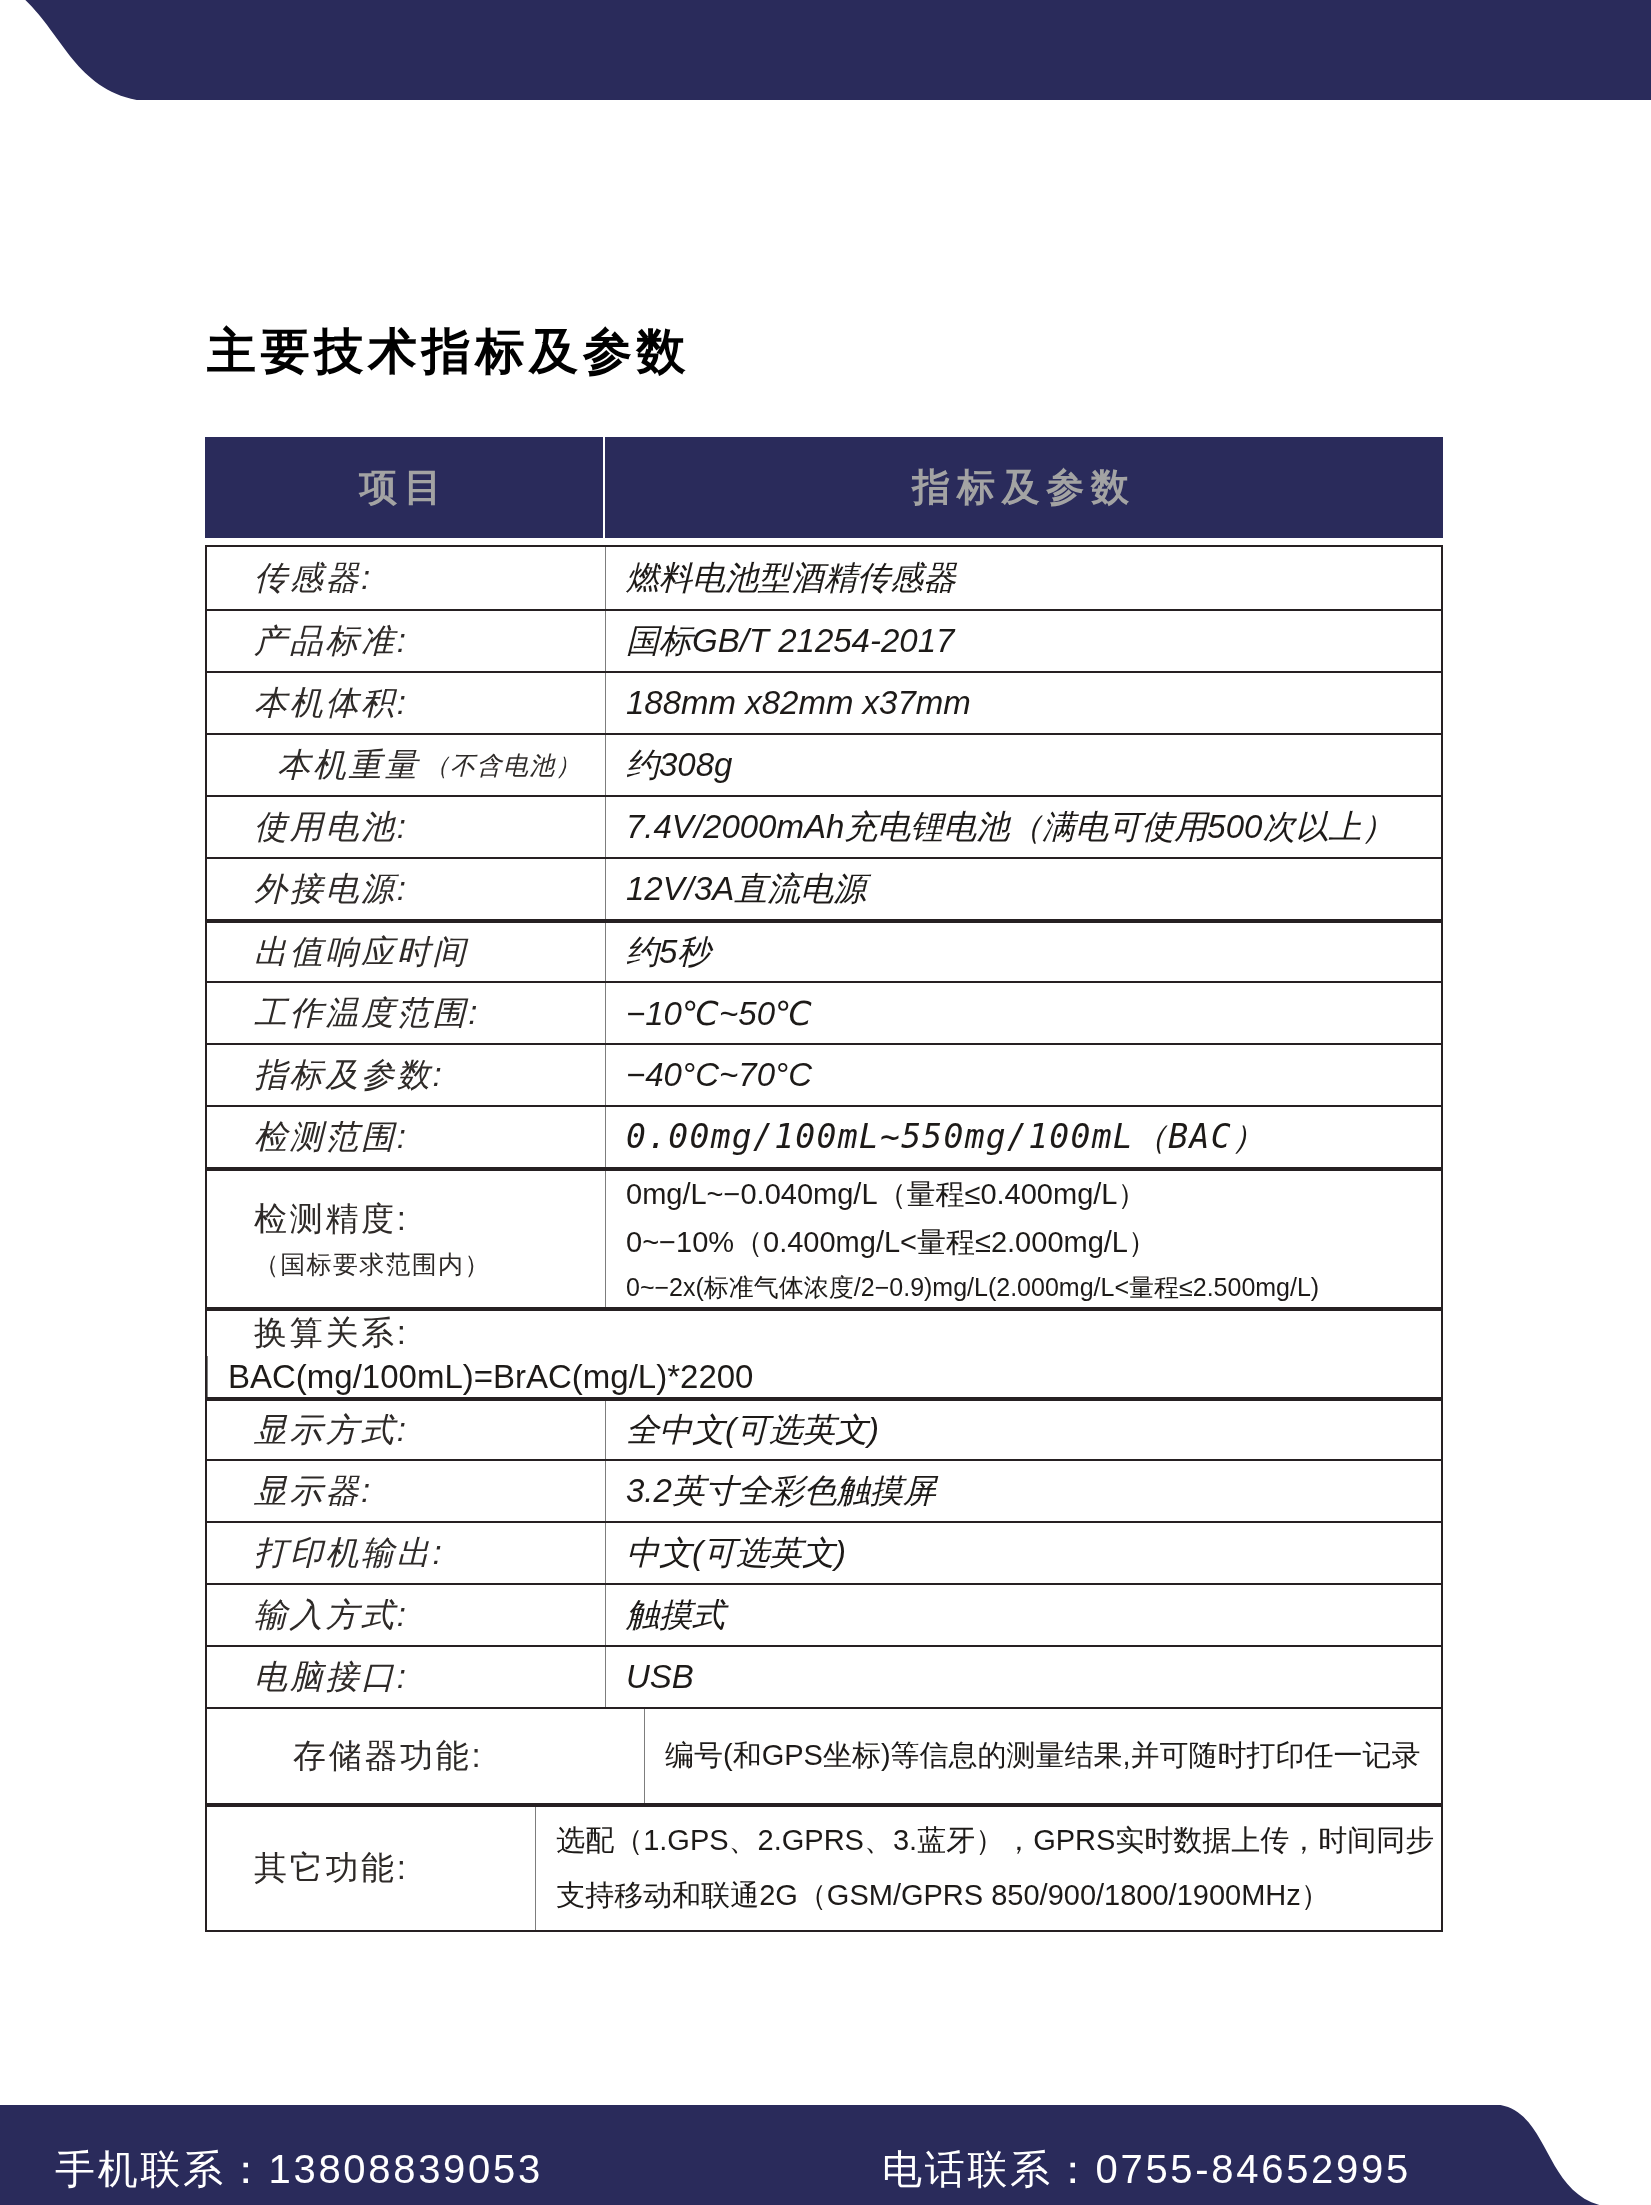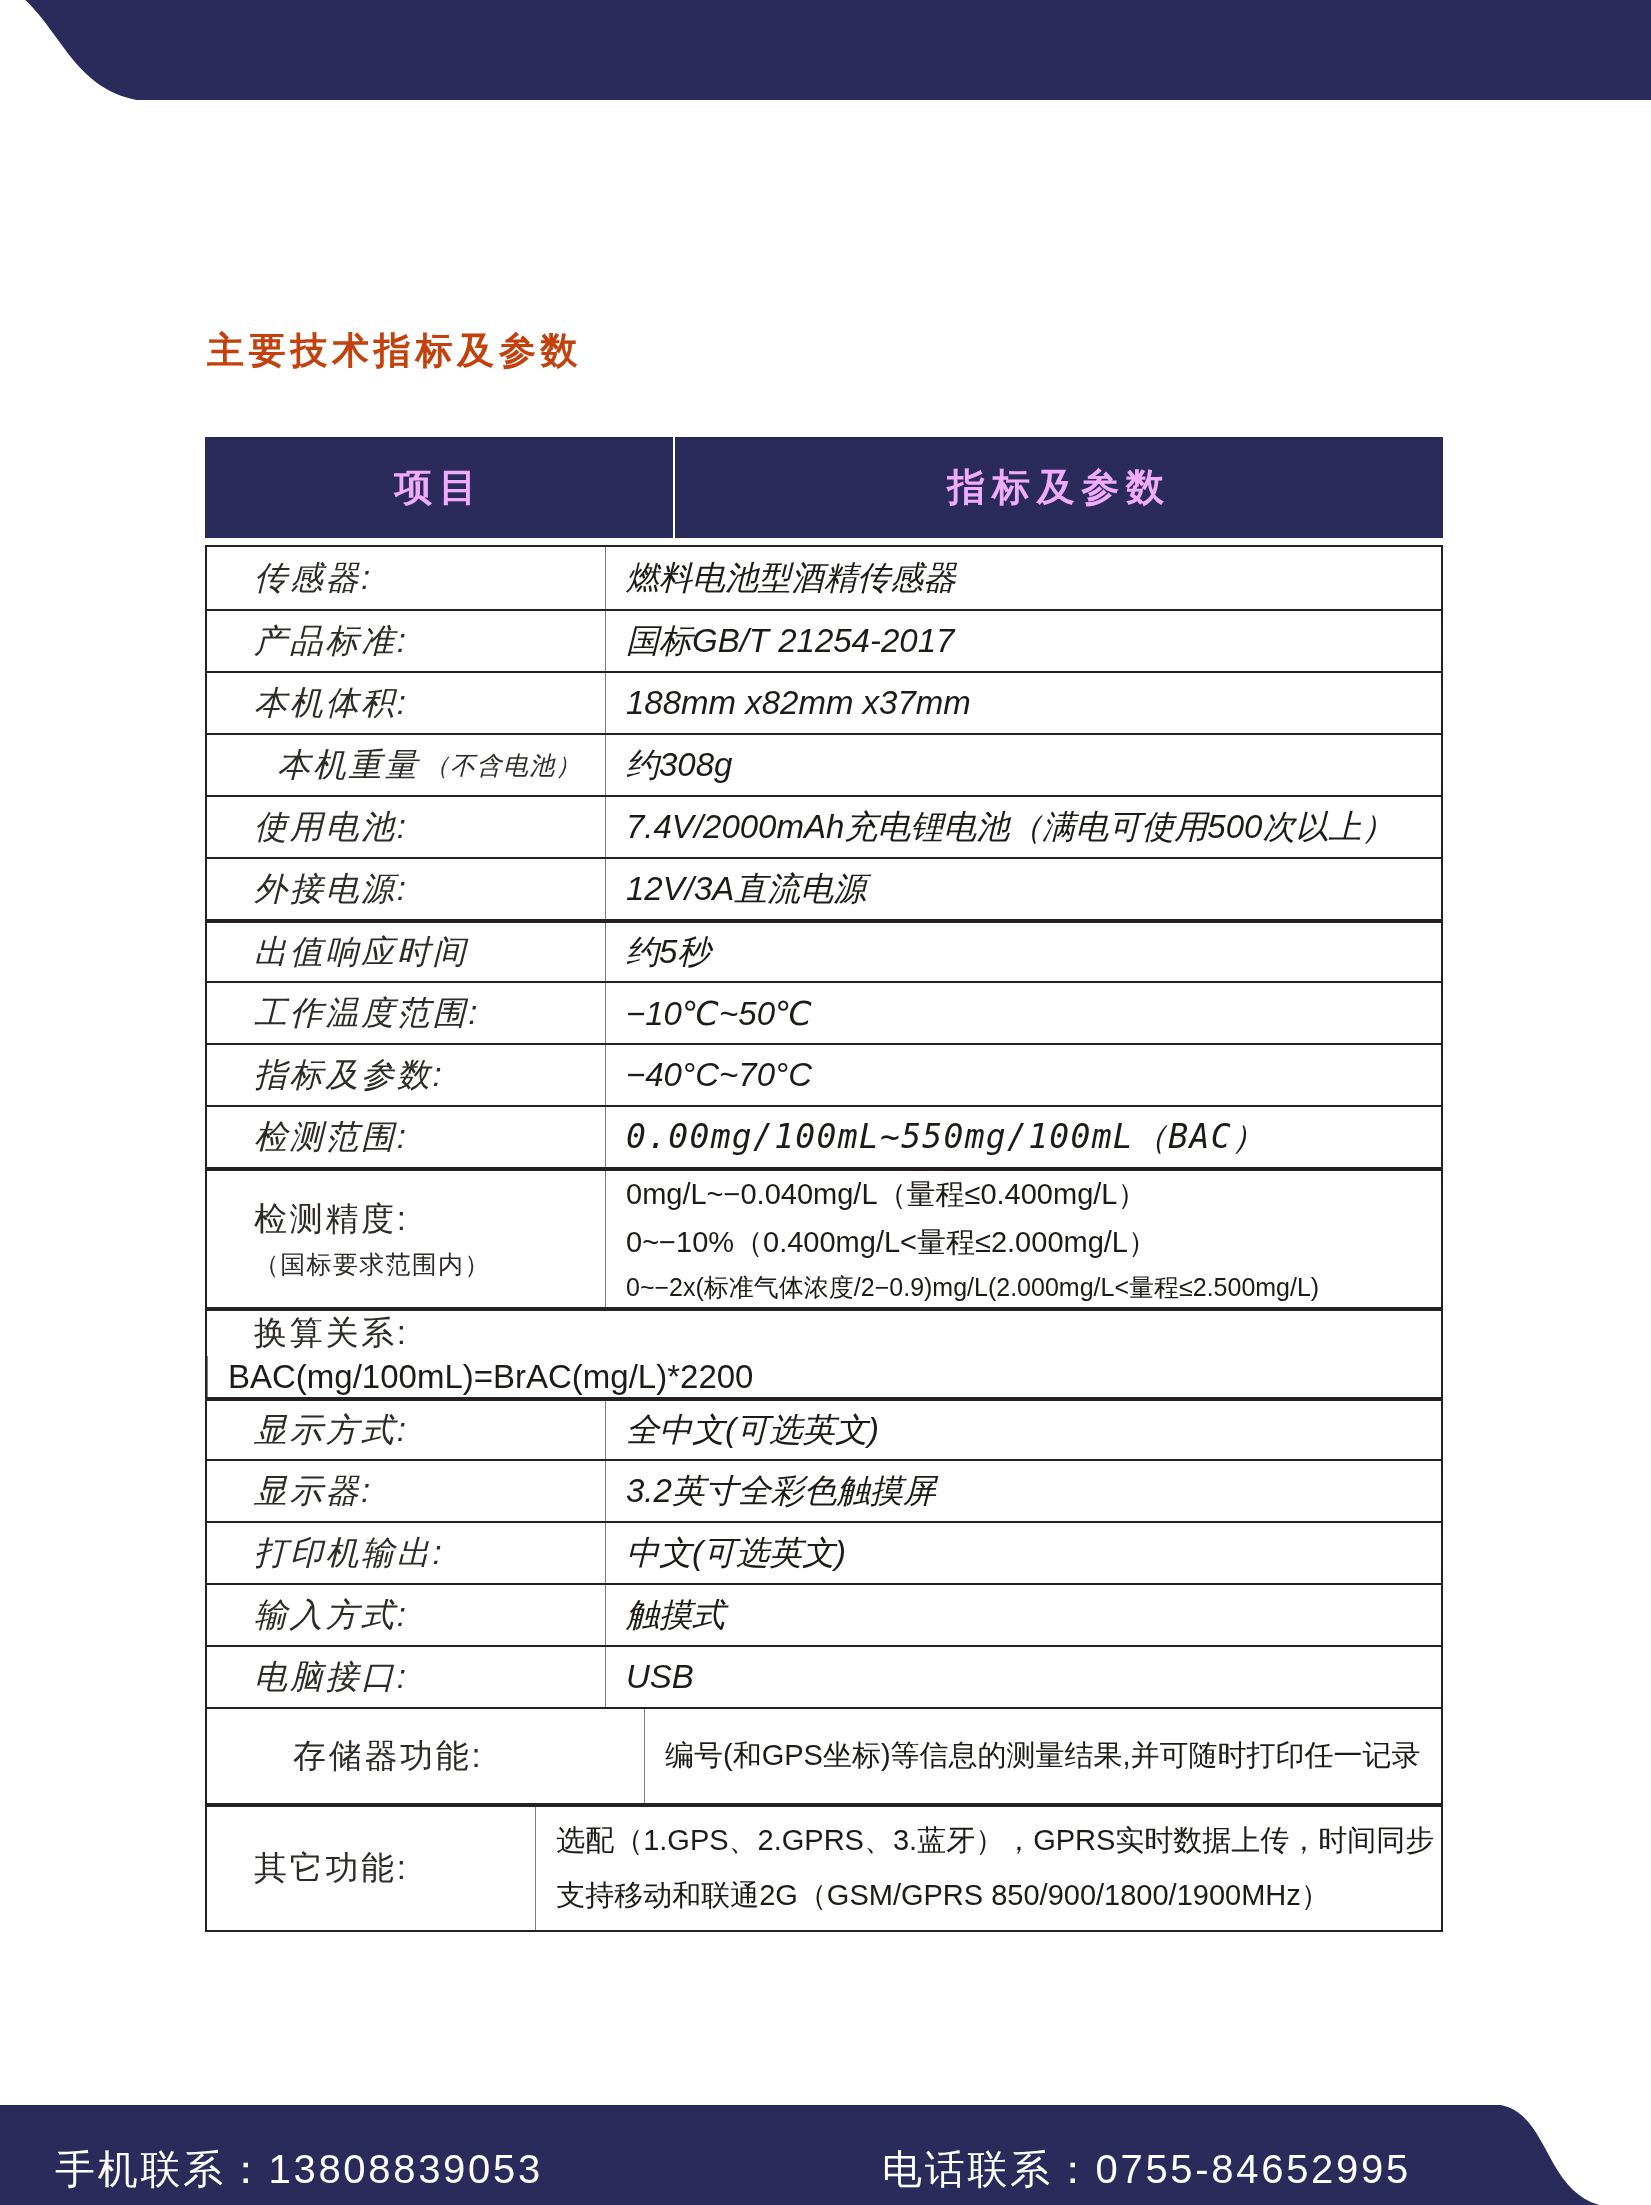--- a/index.html
+++ b/index.html
@@ -1,26 +1,26 @@
 <!DOCTYPE html>
 <html style="font-size:10.7px"><head>
 <meta charset="utf-8">
 <style>
   html,body{margin:0;padding:0;background:#ffffff;}
   .page{position:relative;width:1652px;height:2205px;background:#ffffff;overflow:hidden;
         font-family:"Liberation Sans","DejaVu Sans",sans-serif;}
   .band{position:absolute;left:0;width:1652px;height:100px;display:block;}
   .band-top{top:0;}
   .band-bottom{top:2105px;}
-  .page-title{position:absolute;left:207px;top:326px;font-size:37px;font-weight:bold;
-              color:#c2410c;letter-spacing:4.7px;white-space:nowrap;}
+  .page-title{position:absolute;left:207px;top:319px;font-size:49px;font-weight:bold;
+              color:#000000;letter-spacing:4.7px;white-space:nowrap;}
   
   .thead{position:absolute;left:205px;top:437px;width:1238px;height:101px;background:#2a2b5b;display:flex;}
-  .thead .hc{display:flex;align-items:center;justify-content:center;color:#f0abfc;
-             font-size:38px;font-weight:bold;letter-spacing:6.7px;margin-left:35px;}
+  .thead .hc{display:flex;align-items:center;justify-content:center;color:#a3a3a3;
+             font-size:38px;font-weight:bold;letter-spacing:6.7px;}
   .thead .hc1{width:398px;}
   .thead .hc2{flex:1;border-left:2px solid #ffffff;}
   
   .tbody{position:absolute;left:205px;top:545px;width:1238px;border:2.7px solid #262022;
          box-sizing:border-box;background:#ffffff;}
   .row{display:flex;border-top:2px solid #262022;box-sizing:border-box;}
   .row:first-child{border-top:none;}
   .row.thick{border-top-width:4.7px;}
   .r-s{height:62px;font-style:italic;}
   .r-precision{height:140px;}

